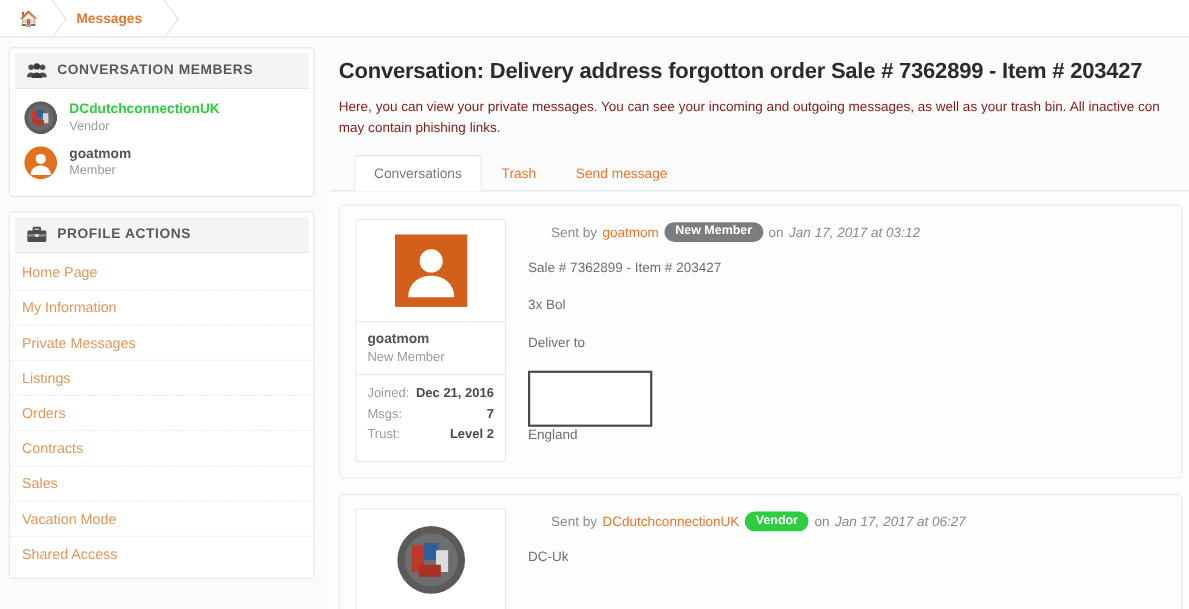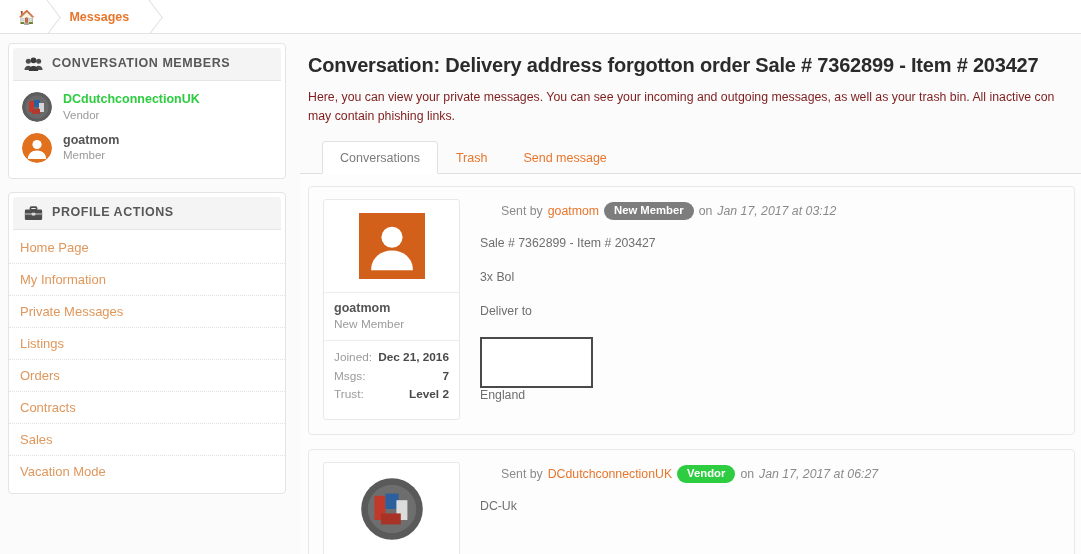--- a/index.html
+++ b/index.html
@@ -311,20 +311,21 @@
       </div>
       <div class="actions">
         <a class="action-link">Home Page</a>
         <a class="action-link">My Information</a>
         <a class="action-link">Private Messages</a>
         <a class="action-link">Listings</a>
         <a class="action-link">Orders</a>
         <a class="action-link">Contracts</a>
         <a class="action-link">Sales</a>
         <a class="action-link">Vacation Mode</a>
+        <a class="action-link">Shared Access</a>
       </div>
     </div>
 
   </div>
 
   <div class="content">
 
     <div class="main-title">Conversation: Delivery address forgotton order Sale # 7362899 - Item # 203427</div>
     <div class="main-desc">Here, you can view your private messages. You can see your incoming and outgoing messages, as well as your trash bin. All inactive con may contain phishing links.</div>
 

